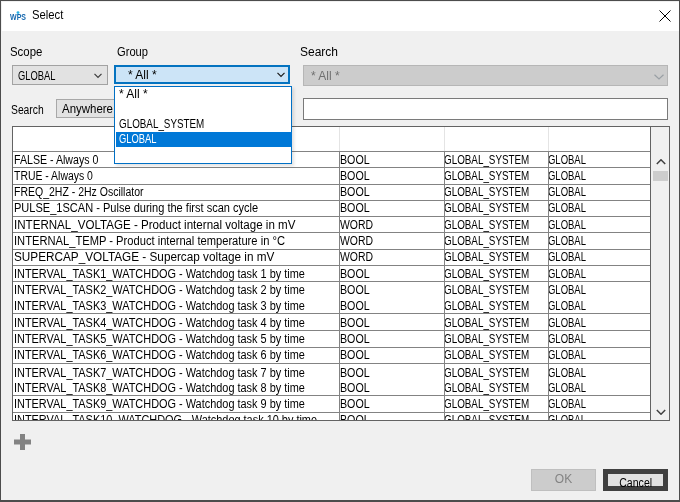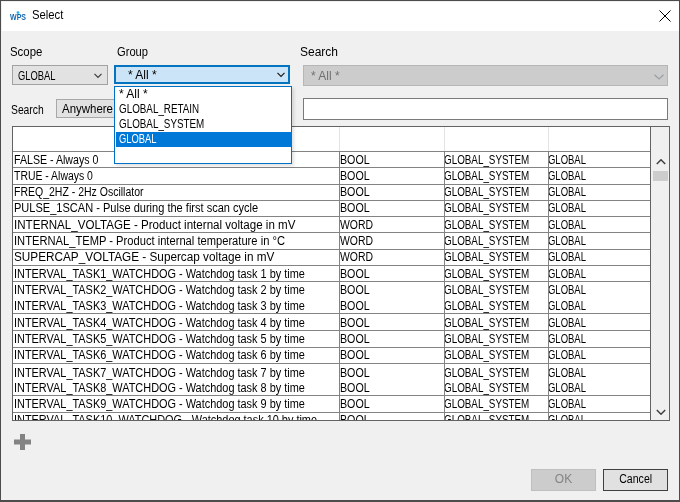--- a/index.html
+++ b/index.html
@@ -32,21 +32,21 @@
 .c1{left:0.8px;}
 .c2{left:327px;}
 .c3{left:431.3px;transform:scaleX(0.82);}
 .c4{left:534.5px;transform:scaleX(0.79);}
 .vsep{position:absolute;top:25px;width:1px;height:268px;background:#838383;z-index:3;}
 #sbar{position:absolute;right:0;top:0;width:19px;height:293px;background:#f0f0f0;border-left:1px solid #636363;}
 #sthumb{position:absolute;left:2px;top:43.5px;width:15px;height:10.5px;background:#cdcdcd;}
 #plus{left:13px;top:432.5px;}
 .btn{text-align:center;line-height:19.5px;}
 #okBtn{left:530px;top:468px;width:65px;height:21.5px;background:#ccc;border:1px solid #bfbfbf;color:#838383;}
-#cancelBtn{left:602px;top:468px;width:65px;height:21.5px;background:#e1e1e1;border:1px solid #404040;}
+#cancelBtn{left:602px;top:468px;width:65px;height:21.5px;background:#e1e1e1;border:5px solid #404040;}
 </style></head>
 <body>
 <div class="abs" id="titlebar"></div>
 <svg class="abs" style="left:9px;top:10px;" width="18" height="10" viewBox="0 0 18 10">
     <circle cx="8" cy="1.6" r="1.4" fill="#29b1e6"></circle>
     <text x="0" y="9" font-size="8.5" font-weight="bold" fill="#1467ae" textLength="16" lengthAdjust="spacingAndGlyphs">WPS</text>
   </svg>
 <div class="abs" id="title">Select</div>
 <svg class="abs" style="left:657.5px;top:8.5px;" width="12" height="12" viewBox="0 0 12 12">
     <path d="M0.5 0.5 L11.5 11.5 M11.5 0.5 L0.5 11.5" stroke="#000" stroke-width="1" fill="none"></path>
@@ -204,21 +204,20 @@
 
 <div class="abs combo" id="groupCombo">
     <span class="txt" style="left:12px;top:0.5px;">* All *</span>
 <svg class="chev" style="left:160.5px;top:5px;" width="8" height="6" viewBox="0 0 8 6">
       <path d="M0.5 0.8 L4 4.5 L7.5 0.8" stroke="#1a1a1a" stroke-width="1.2" fill="none"></path>
     </svg>
   </div>
 
 <div class="abs" id="ddlist">
 <div class="dditem" style="top:0px;"><span style="transform:none;">* All *</span></div>
-<div class="dditem" style="top:15.2px;"><span>GLOBAL_RETAIN</span></div>
 <div class="dditem" style="top:30.4px;"><span>GLOBAL_SYSTEM</span></div>
 <div class="dditem ddsel" style="top:45.6px;"><span style="transform:scaleX(0.78);">GLOBAL</span></div>
 </div>
 
 <svg class="abs" id="plus" width="17" height="16" viewBox="0 0 17 16">
     <path d="M6 0 h5 v5.5 h6 v5 h-6 v5.5 h-5 v-5.5 h-6 v-5 h6 z" fill="#838383"></path>
   </svg>
 
 <div class="abs btn" id="okBtn"><span style="display:inline-block;">OK</span></div>
 <div class="abs btn" id="cancelBtn"><span style="display:inline-block;transform:scaleX(0.88);transform-origin:50% 50%;">Cancel</span></div>

